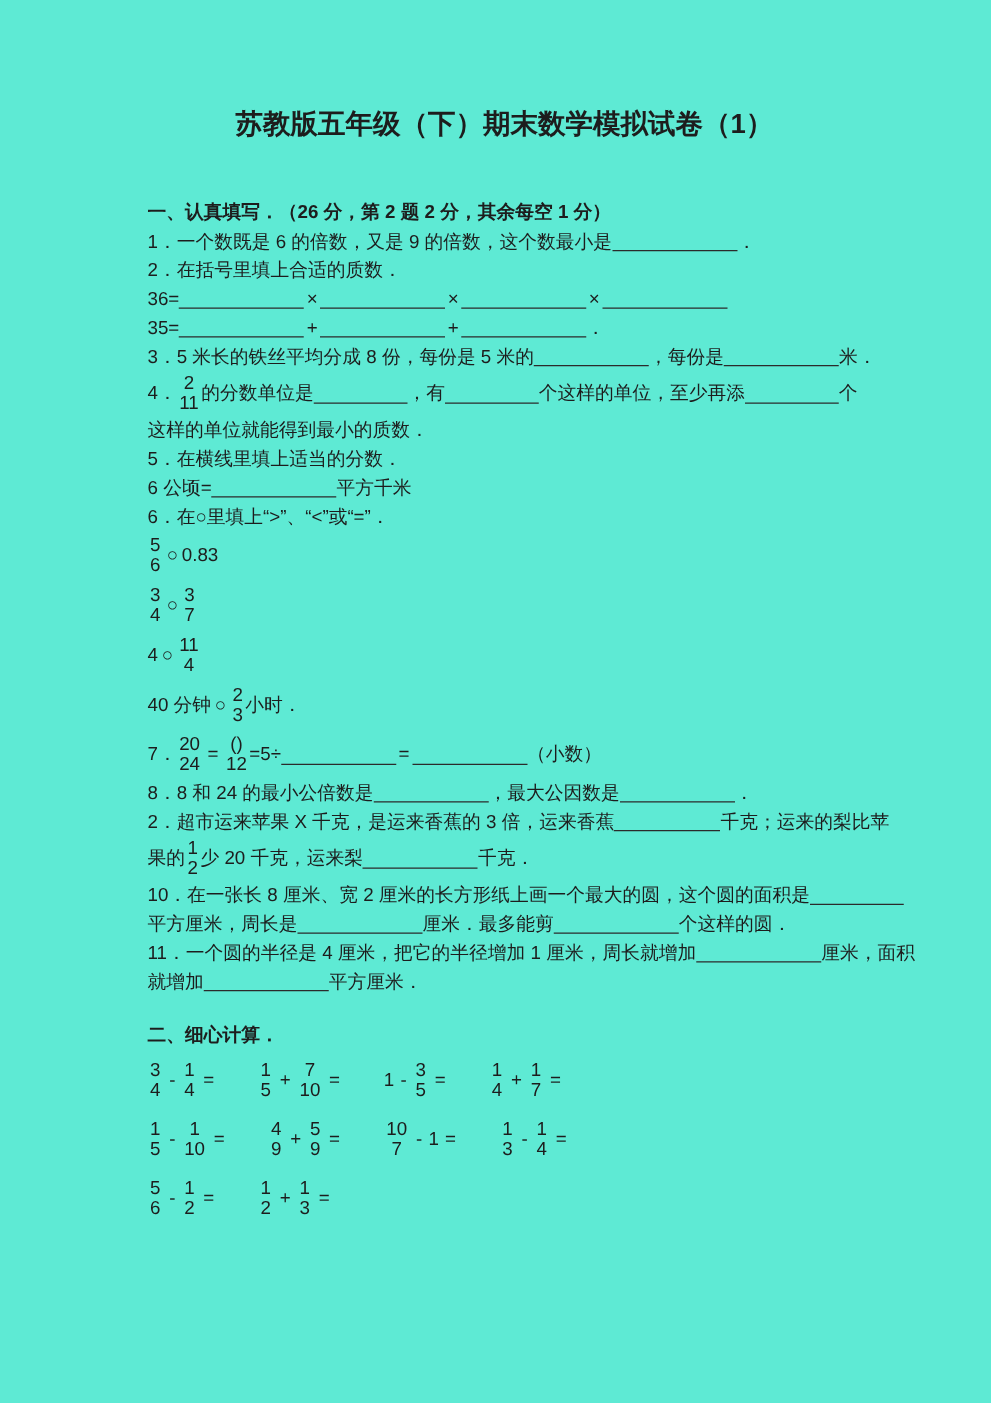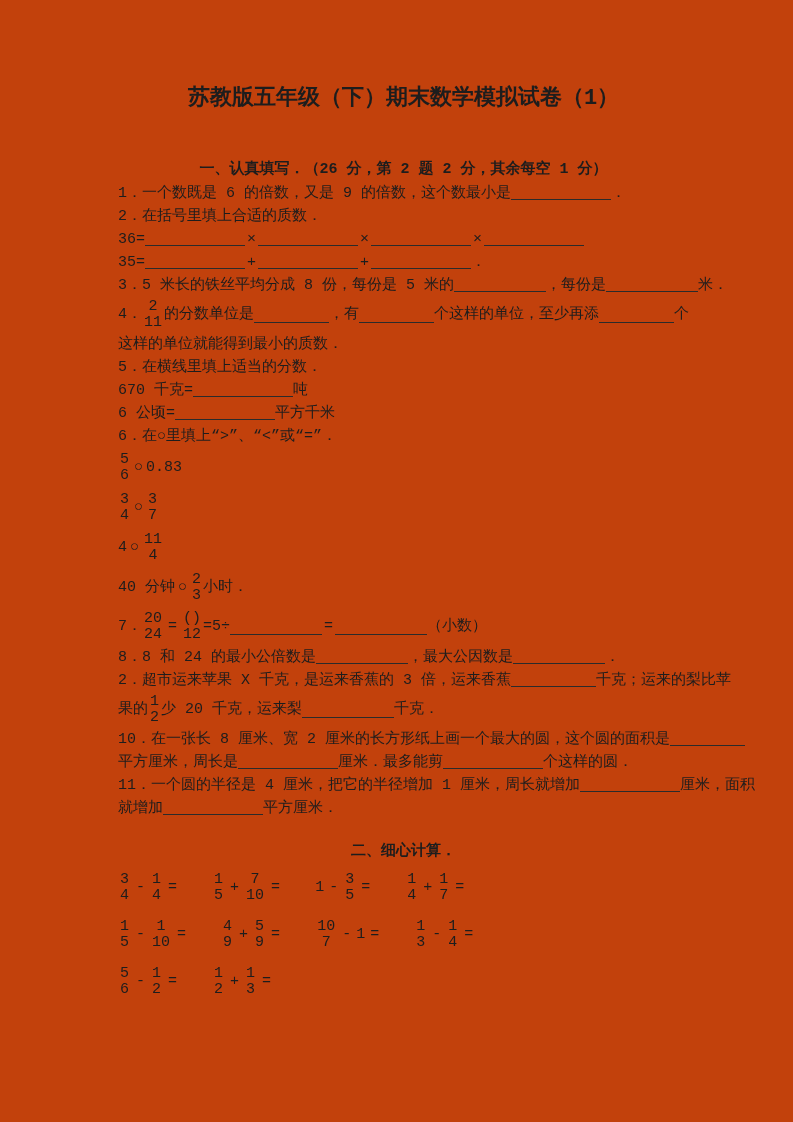--- a/index.html
+++ b/index.html
@@ -1,25 +1,25 @@
 <!DOCTYPE html>
 <html><head>
 <meta charset="utf-8">
 <style>
   html,body{margin:0;padding:0;background:#ffffff;}
   .page{
     width:793px;height:1122px;box-sizing:border-box;
     padding:84px 104px 30px 118px;
-    background:#c2410c;color:#1d1d1d;
-    font-family:Liberation Mono, monospace;
+    background:#5eead4;color:#1d1d1d;
+    font-family:Liberation Sans, sans-serif;
     font-size:15px;line-height:22px;
     overflow:hidden;
   }
   .title{font-size:22px;font-weight:700;text-align:center;margin:0 0 44px 0;line-height:30px;}
-  .h2{font-weight:700;line-height:24px;text-align:center;}
+  .h2{font-weight:700;line-height:24px;}
   .line{line-height:23px;white-space:nowrap;}
   .row{display:flex;align-items:center;white-space:nowrap;}
   .tall{min-height:36px;}
   .cmp{min-height:40px;}
   .q7row{min-height:38px;}
   .blank{display:inline-block;width:92px;height:1em;border-bottom:1.5px solid #2b2b2b;vertical-align:-3px;flex-shrink:0;}
   .blank.w75{width:75px;}
   .blank.w85{width:85px;}
   .blank.w100{width:100px;}
   .frac{display:inline-flex;flex-direction:column;align-items:center;line-height:16px;padding:0 2px;text-align:center;}
@@ -67,23 +67,20 @@
       <span>，有</span>
       <span class="blank w75"></span>
       <span>个这样的单位，至少再添</span>
       <span class="blank w75"></span>
       <span>个</span>
   </div>
   <div class="line">这样的单位就能得到最小的质数．</div>
 
   <div class="line">5．在横线里填上适当的分数．</div>
   <div class="line">
-    <span>670 千克=</span><span class="blank w100"></span><span>吨</span>
-  </div>
-  <div class="line">
     <span>6 公顷=</span><span class="blank w100"></span><span>平方千米</span>
   </div>
 
   <div class="line">6．在○里填上“&gt;”、“&lt;”或“=”．</div>
   <div class="row cmp">
     <span class="frac">
         <span>5</span>
         <span>6</span>
       </span>
       <span class="circle">○</span>

